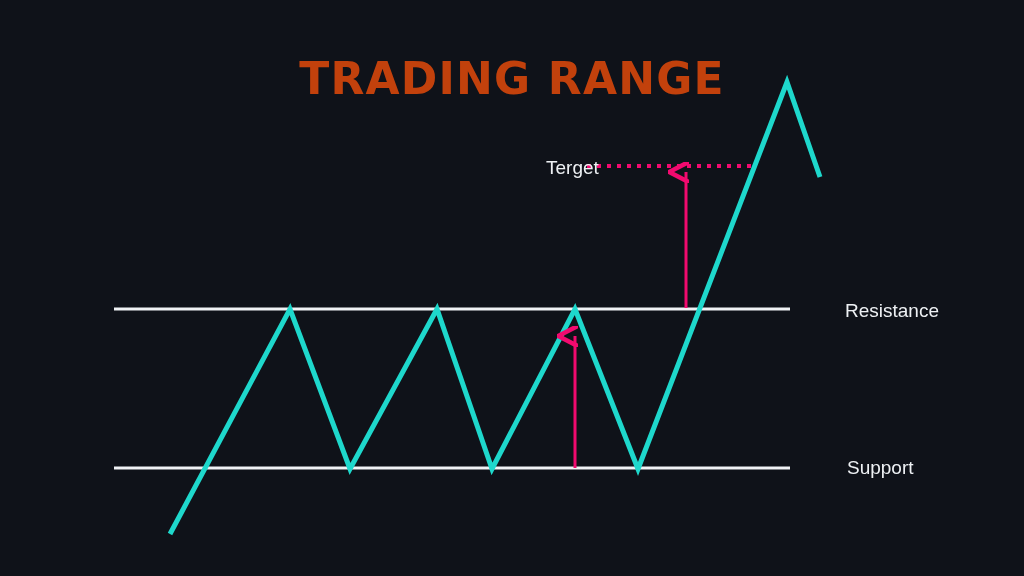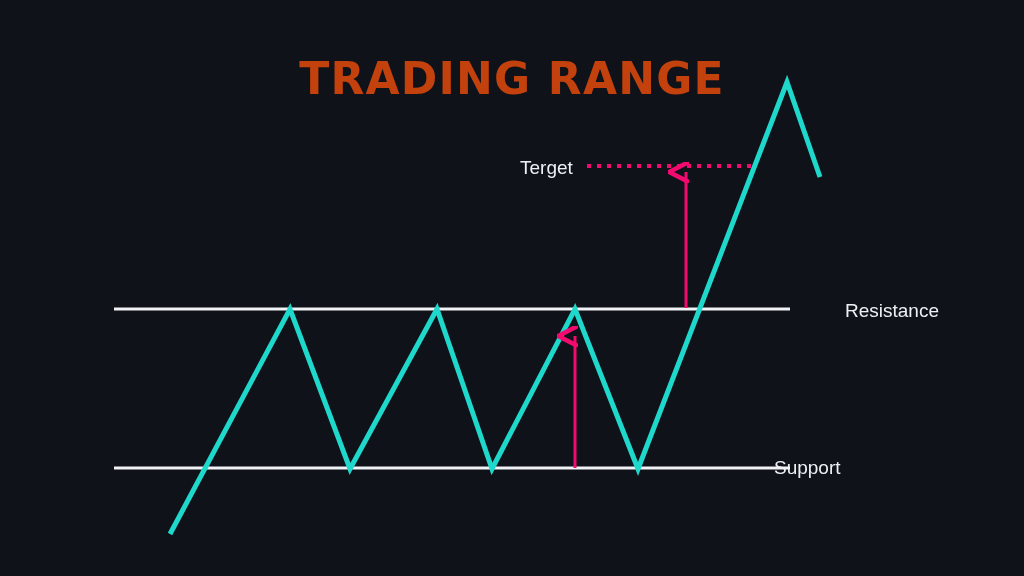--- a/index.html
+++ b/index.html
@@ -36,22 +36,22 @@
   }
   .axis-label {
     position: absolute;
     color: #eef1f4;
     font-size: 19px;
     font-weight: 400;
     white-space: nowrap;
     font-family: "Liberation Sans", sans-serif;
   }
   #label-resistance { left: 805px; top: 300px; margin-left: 40px; }
-  #label-support    { left: 774px; top: 457px; }
-  #label-target     { left: 520px; top: 157px; }
+  #label-support    { left: 847px; top: 457px; }
+  #label-target     { left: 546px; top: 157px; }
 </style>
 </head>
 <body>
 
 <div id="stage">
 
   <div class="title">TRADING RANGE</div>
 
   <svg id="chart-svg" viewBox="0 0 1024 576">
     <defs>

